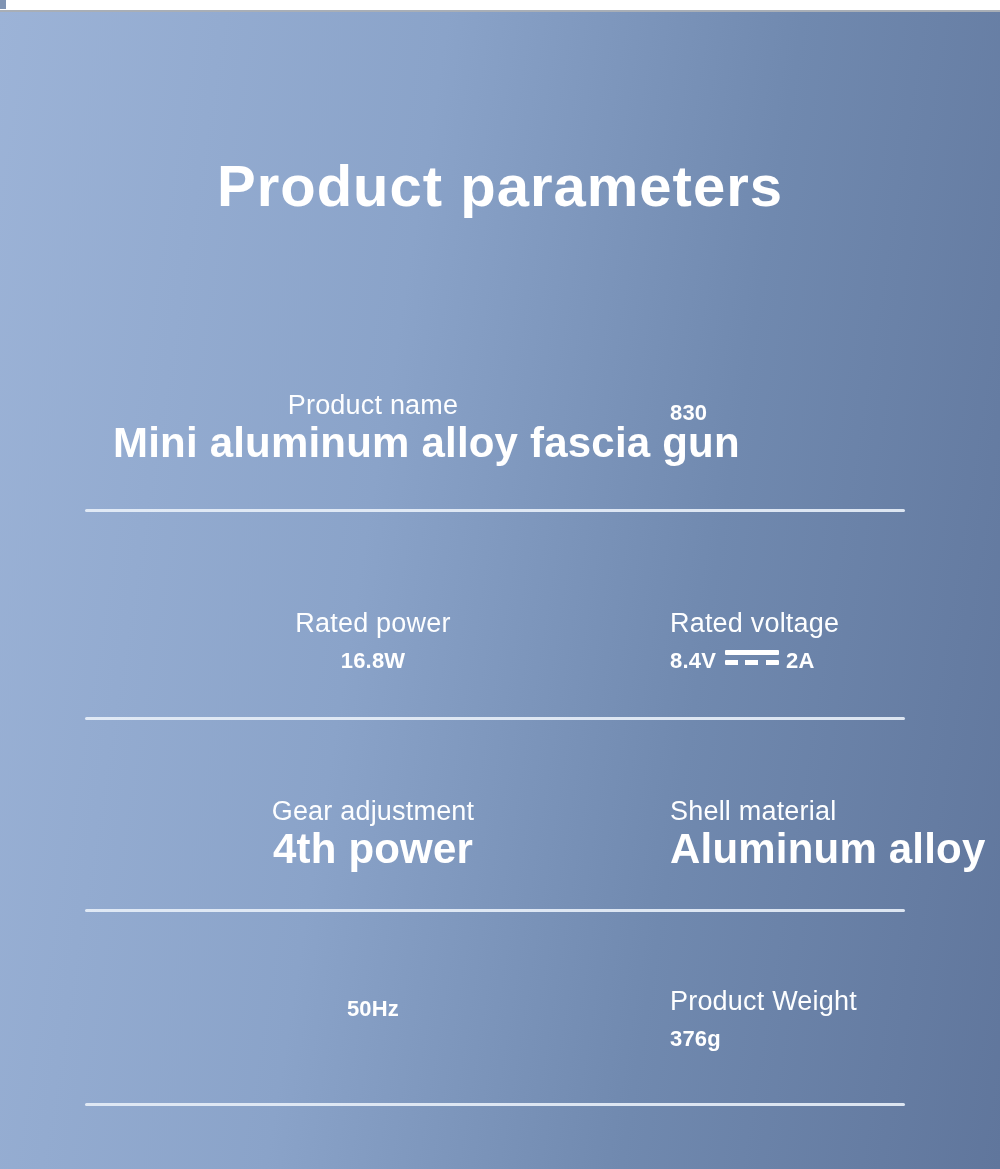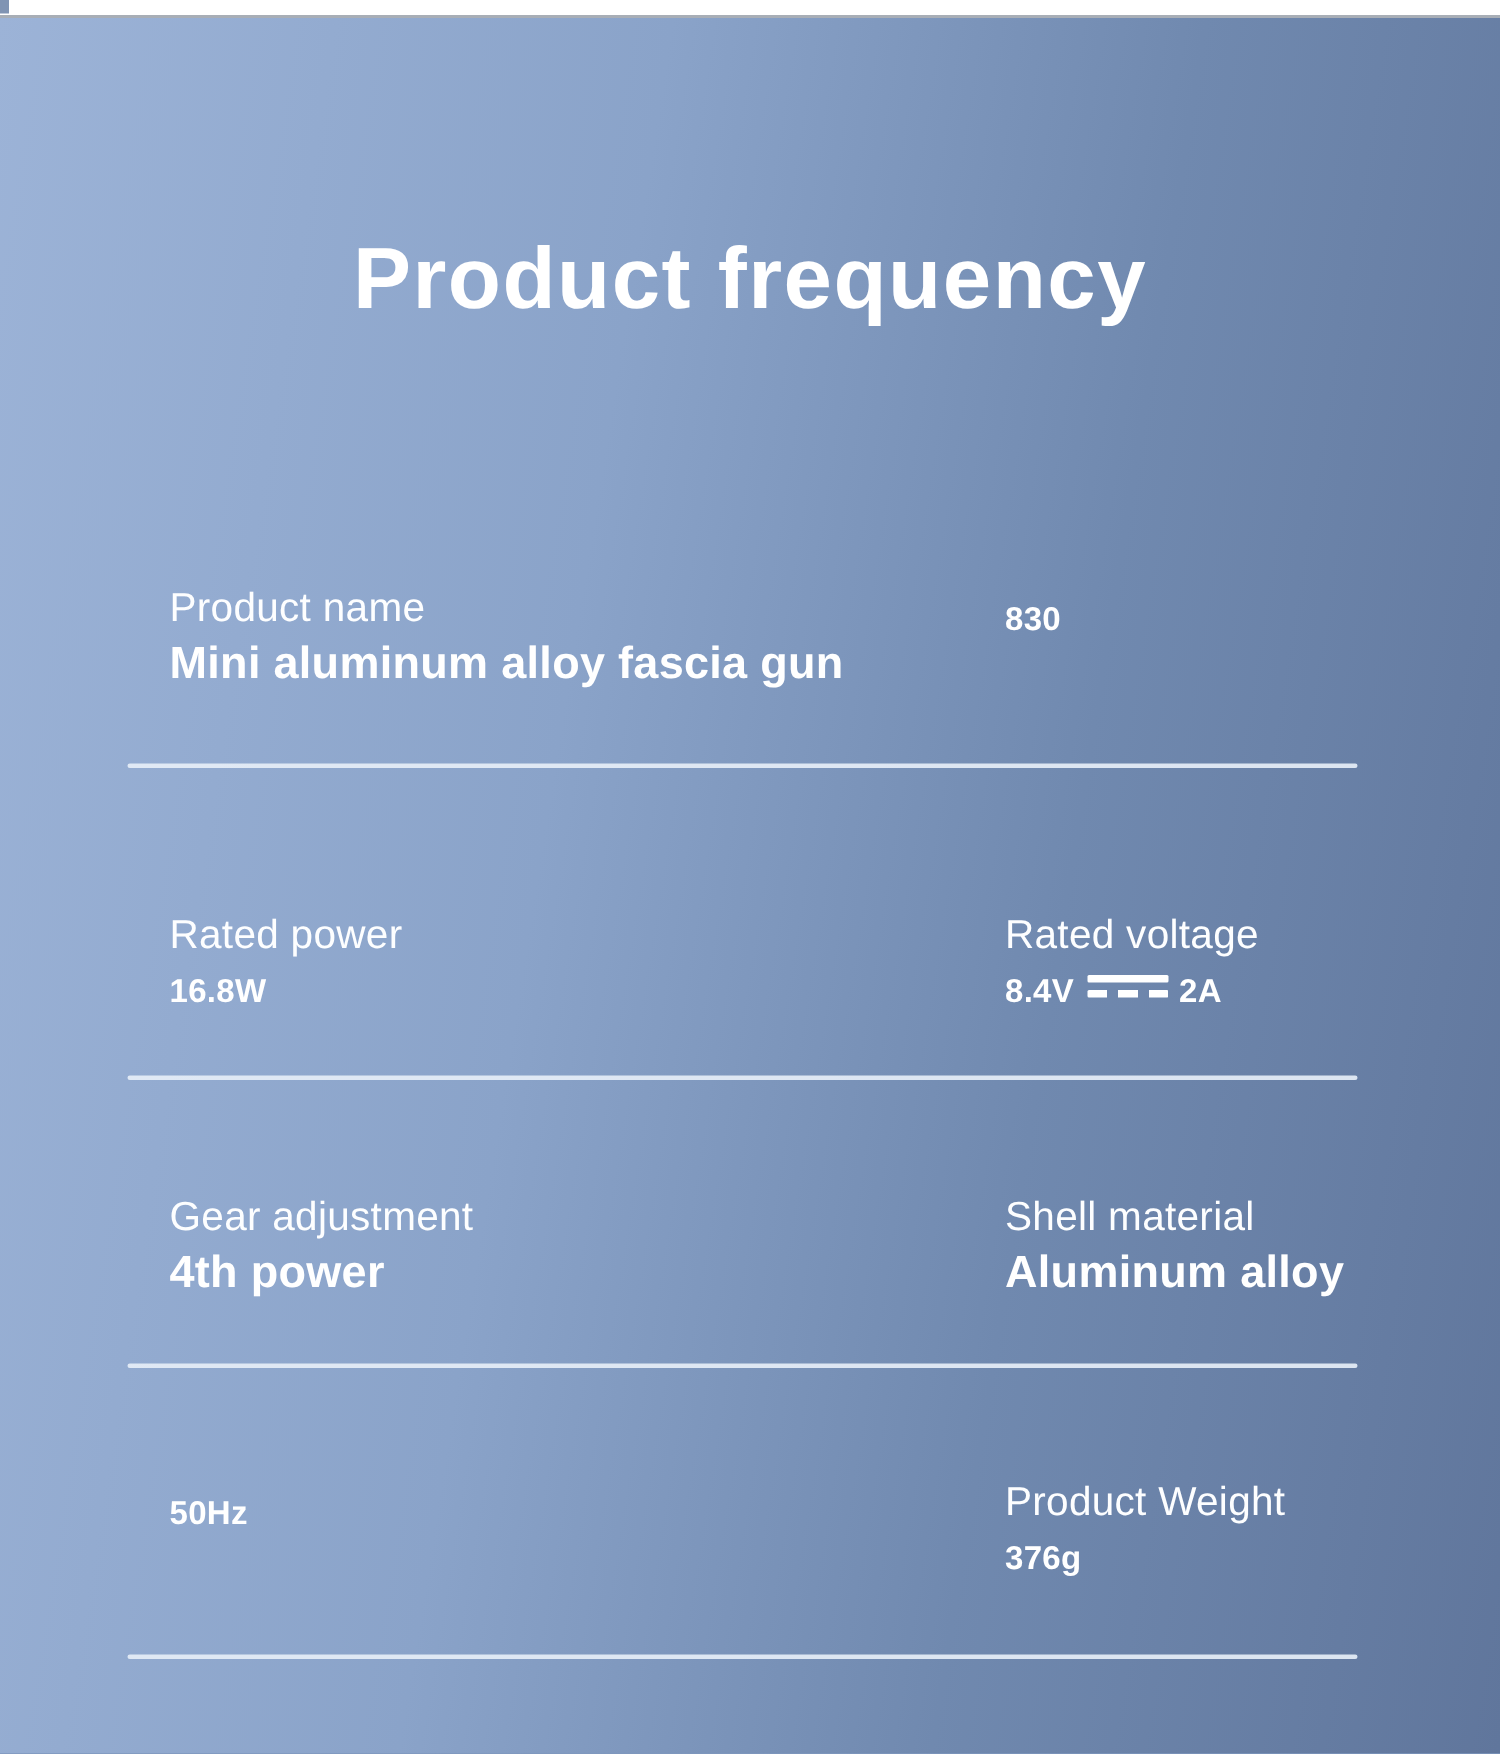--- a/index.html
+++ b/index.html
@@ -21,28 +21,28 @@
     position:absolute;top:0;left:0;width:6px;height:9px;
     background:#8094b3;display:block;
   }
   .title{
     position:absolute;top:156px;left:0;width:1000px;margin:0;
     text-align:center;color:#ffffff;font-size:58px;font-weight:bold;
     letter-spacing:1px;line-height:1.05;
   }
   .row{position:absolute;left:0;width:1000px;}
   .cell{position:absolute;top:0;color:#ffffff;}
-  .cell.left{left:113px;width:520px;}
+  .cell.left{left:113px;width:520px;text-align:center;}
   .cell.right{left:670px;width:320px;}
   .label{
     font-size:27px;font-weight:400;line-height:30px;color:#fdfeff;
     letter-spacing:0.2px;white-space:nowrap;
   }
   .value{
-    margin-top:5px;font-size:30px;font-weight:bold;line-height:36px;
+    margin-top:5px;font-size:42px;font-weight:bold;line-height:36px;
     color:#ffffff;letter-spacing:0.2px;white-space:nowrap;
   }
   .value.num{font-size:22px;}
   .divider{
     position:absolute;left:85px;width:820px;height:3px;
     background:#e6eef7;opacity:0.92;border-radius:2px;
   }
   
   .dc-symbol{
     display:inline-block;width:54px;height:15px;
@@ -59,21 +59,21 @@
 </style>
 </head>
 <body>
 
 <div class="canvas">
 
   <div class="top-strip">
     <span class="corner-mark"></span>
   </div>
 
-  <h1 class="title">Product frequency</h1>
+  <h1 class="title">Product parameters</h1>
 
   <div class="row" style="top:390px">
     <div class="cell left">
       <div class="label">Product name</div>
       <div class="value">Mini aluminum alloy fascia gun</div>
     </div>
     <div class="cell right">
       <div class="value num">830</div>
     </div>
   </div>

